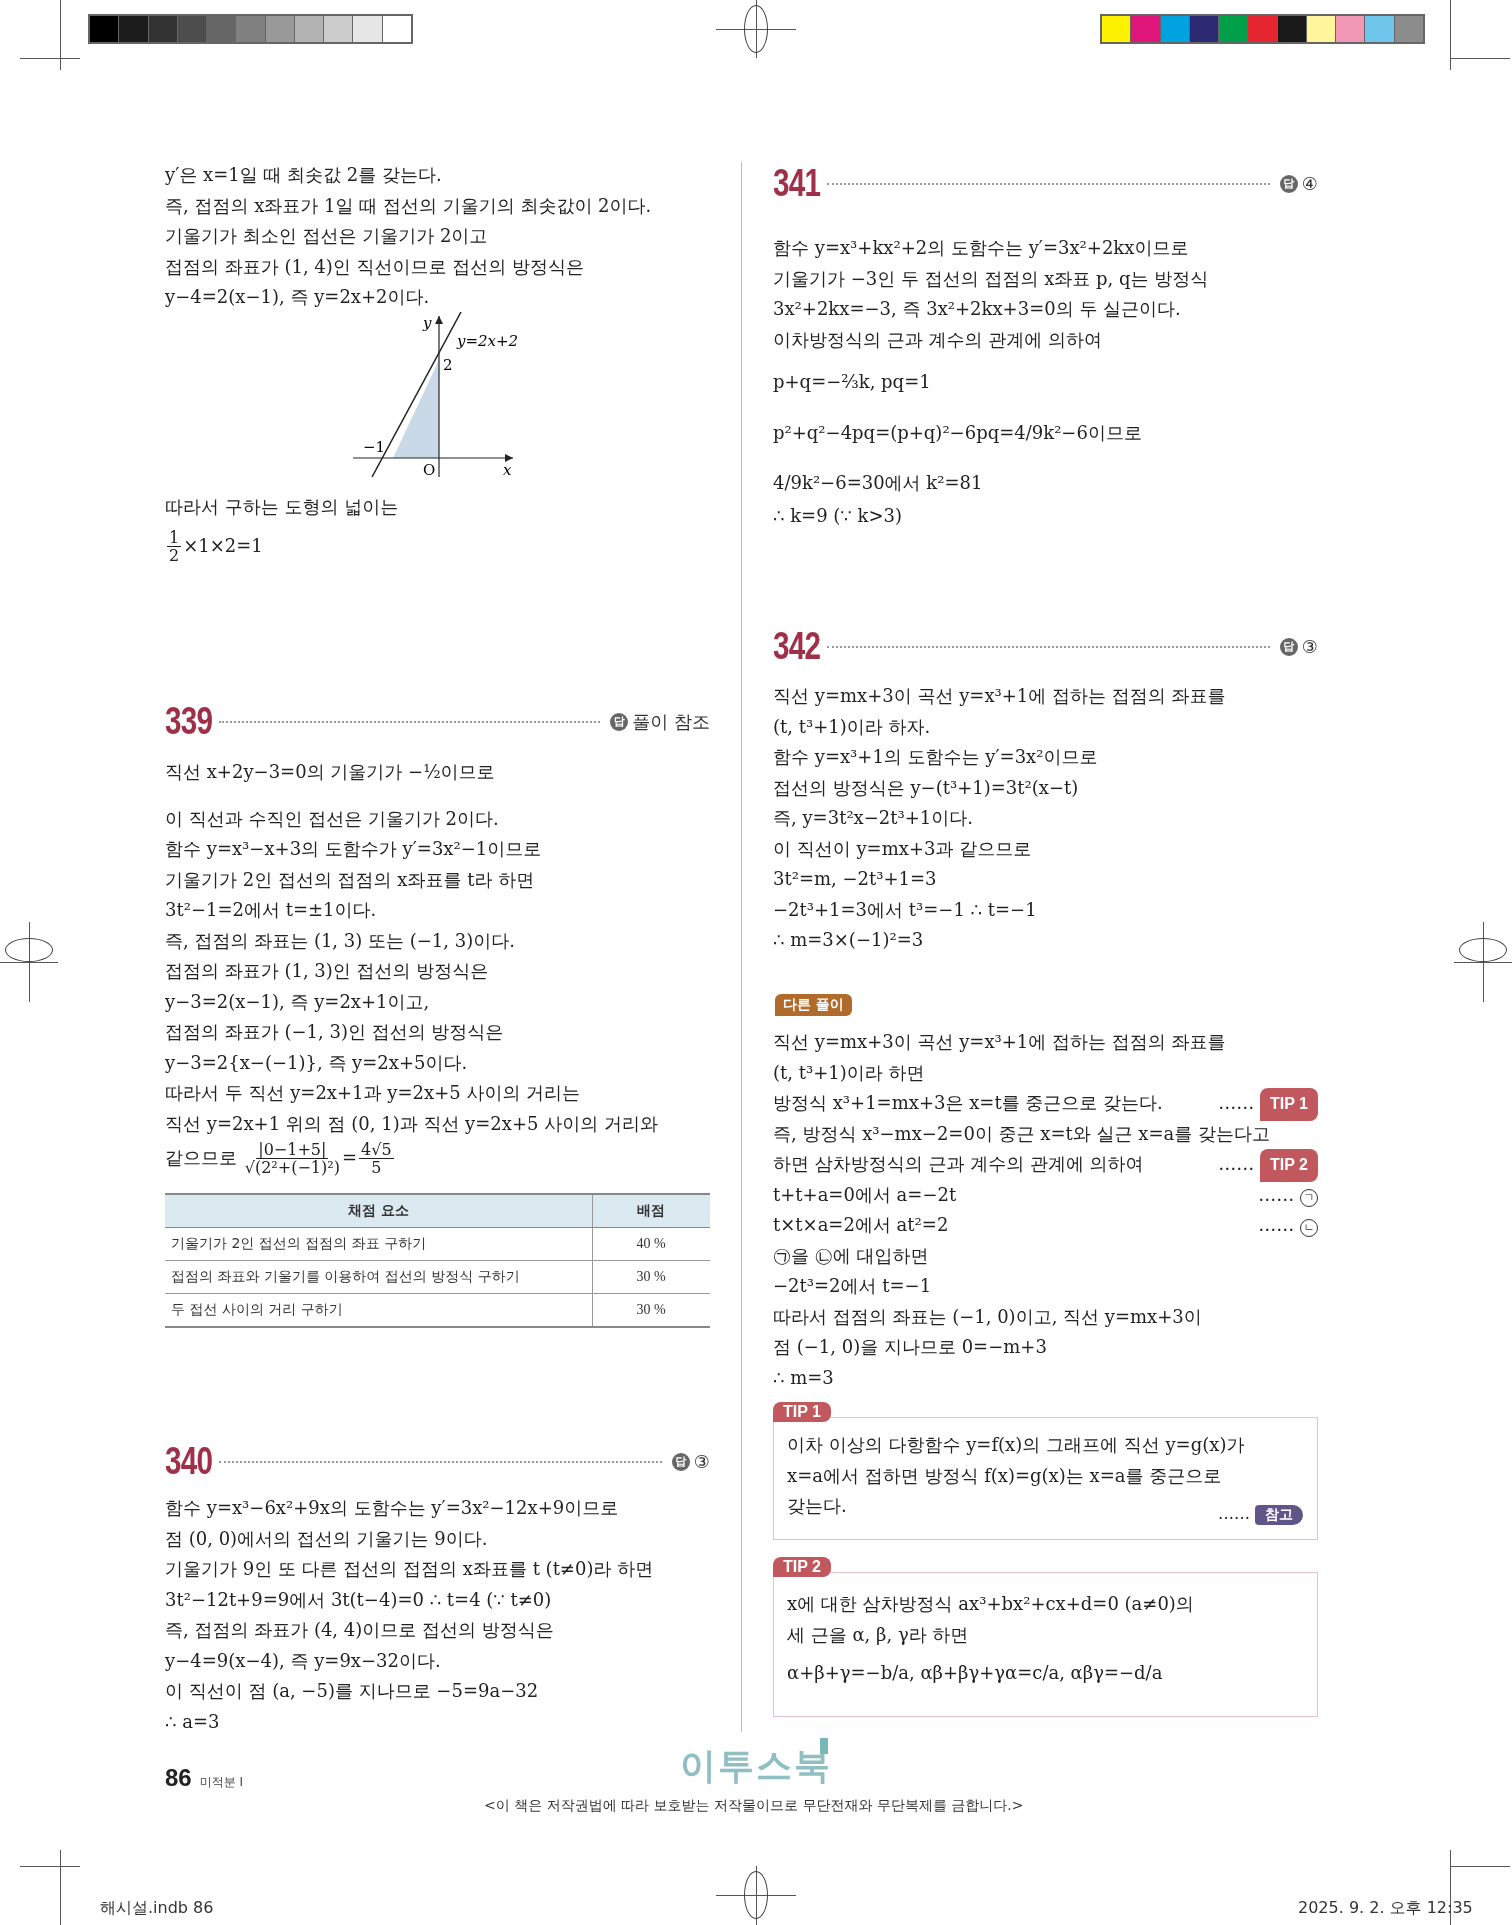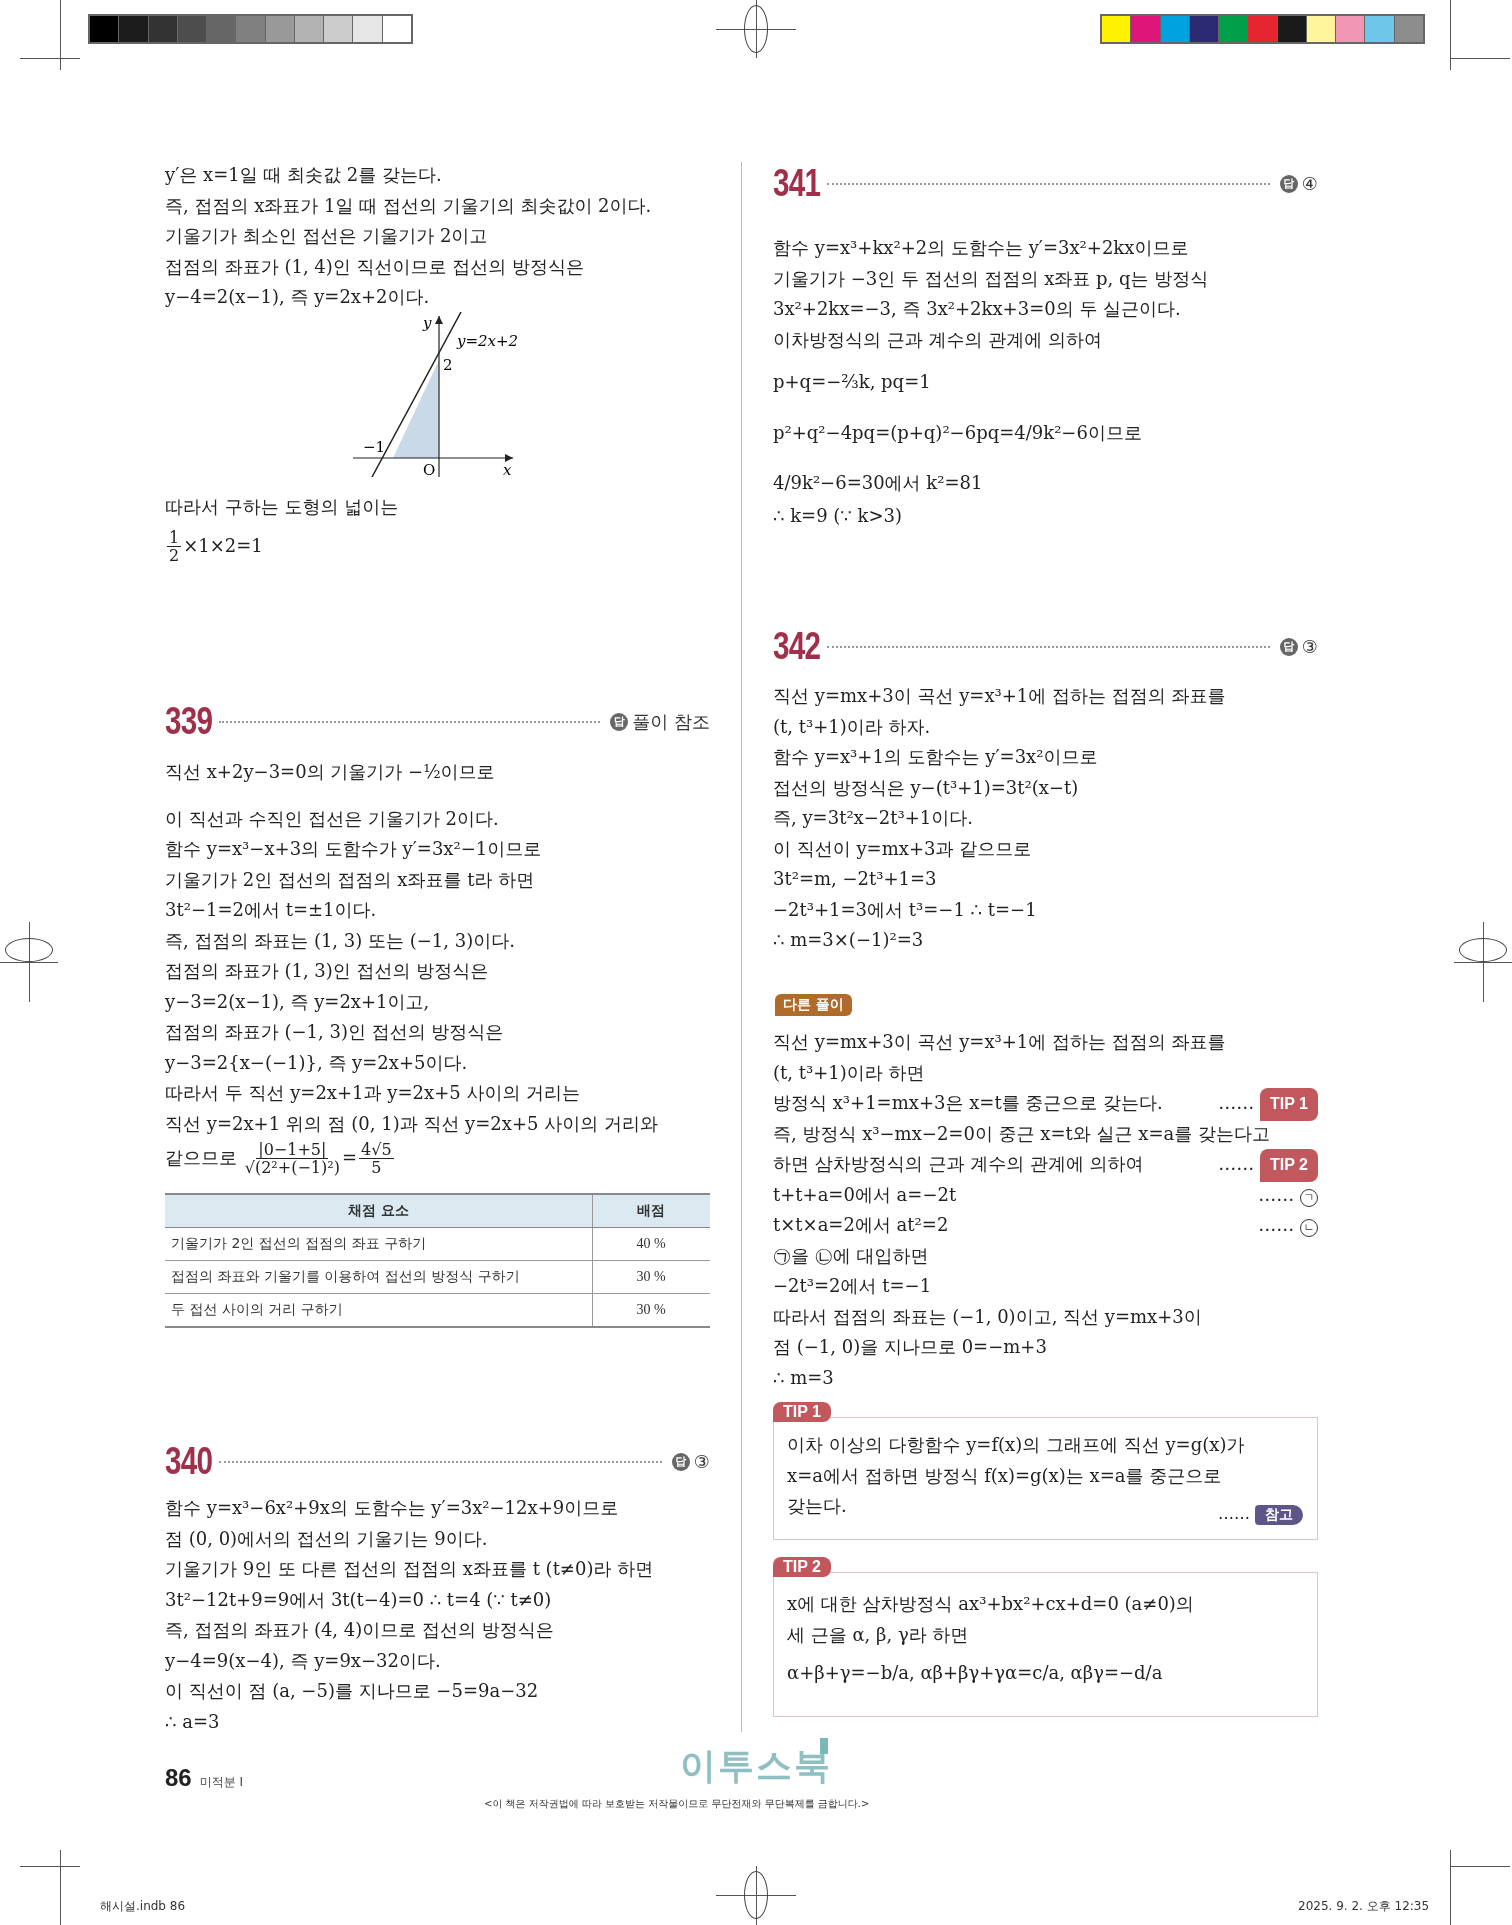--- a/index.html
+++ b/index.html
@@ -35,21 +35,21 @@
 
   .tag-alt { position:absolute; background:#b06b2a; color:#fff; font-family:"DejaVu Sans", sans-serif; font-weight:bold; font-size:14px; padding:2px 8px; border-radius:6px 6px 6px 0; }
   .tip-badge { display:inline-block; background:#c0585e; color:#fff; font-family:"Liberation Sans", sans-serif; font-weight:bold; font-size:16px; padding:1px 10px; border-radius:8px 8px 8px 0; }
   .ref-badge { display:inline-block; background:#5f5589; color:#fff; font-family:"DejaVu Sans", sans-serif; font-weight:bold; font-size:14px; padding:1px 10px; border-radius:4px 10px 10px 4px; }
   .tip-box { position:absolute; border:1.5px solid #e3c3c5; box-sizing:border-box; }
   .tip-label { position:absolute; top:-16px; left:-1px; }
   .circ { display:inline-flex; width:16px; height:16px; border:1px solid #333; border-radius:50%; align-items:center; justify-content:center; font-size:11px; font-family:"DejaVu Sans", sans-serif; }
   .marker { position:absolute; right:0; }
 
   .footer-page { position:absolute; font-family:"Liberation Sans", sans-serif; }
-  .slug { position:absolute; font-family:"DejaVu Sans", sans-serif; font-size:12px; color:#333; }
+  .slug { position:absolute; font-family:"DejaVu Sans", sans-serif; font-size:16px; color:#333; }
 </style>
 </head>
 <body>
 
 <div class="swatches" style="left:88px; width:325px;" id="graybar">
     <span style="background: rgb(0, 0, 0);"></span>
     <span style="background: rgb(28, 28, 28);"></span>
     <span style="background: rgb(51, 51, 51);"></span>
     <span style="background: rgb(77, 77, 77);"></span>
     <span style="background: rgb(102, 102, 102);"></span>
@@ -294,16 +294,16 @@
     <div class="line" style="margin-top:8px;">α+β+γ=−b/a, αβ+βγ+γα=c/a, αβγ=−d/a</div>
   </div>
 </div>
 
 <div class="footer-page" style="left:165px; top:1764px; display:flex; align-items:baseline; gap:8px;">
   <span style="font-size:24px; font-weight:bold; color:#222;">86</span>
   <span style="font-size:12px; color:#444; font-family:'DejaVu Sans', sans-serif;">미적분 Ⅰ</span>
 </div>
 <div class="abs" style="left:680px; top:1742px; font-family:'DejaVu Sans', sans-serif; font-size:36px; font-weight:bold; color:#8fbfc3; letter-spacing:2px;">이투스북</div>
 <div class="abs" style="left:820px; top:1738px; width:8px; height:16px; background:#7ab8b8;"></div>
-<div class="abs" style="left:484px; top:1797px; font-family:'DejaVu Sans', sans-serif; font-size:10px; color:#333;">&lt;이 책은 저작권법에 따라 보호받는 저작물이므로 무단전재와 무단복제를 금합니다.&gt;</div>
+<div class="abs" style="left:484px; top:1797px; font-family:'DejaVu Sans', sans-serif; font-size:14px; color:#333;">&lt;이 책은 저작권법에 따라 보호받는 저작물이므로 무단전재와 무단복제를 금합니다.&gt;</div>
 
 <div class="slug" style="left:100px; top:1898px;">해시설.indb   86</div>
 <div class="slug" style="left:1298px; top:1898px;">2025. 9. 2.   오후 12:35</div>
 
 </body></html>

